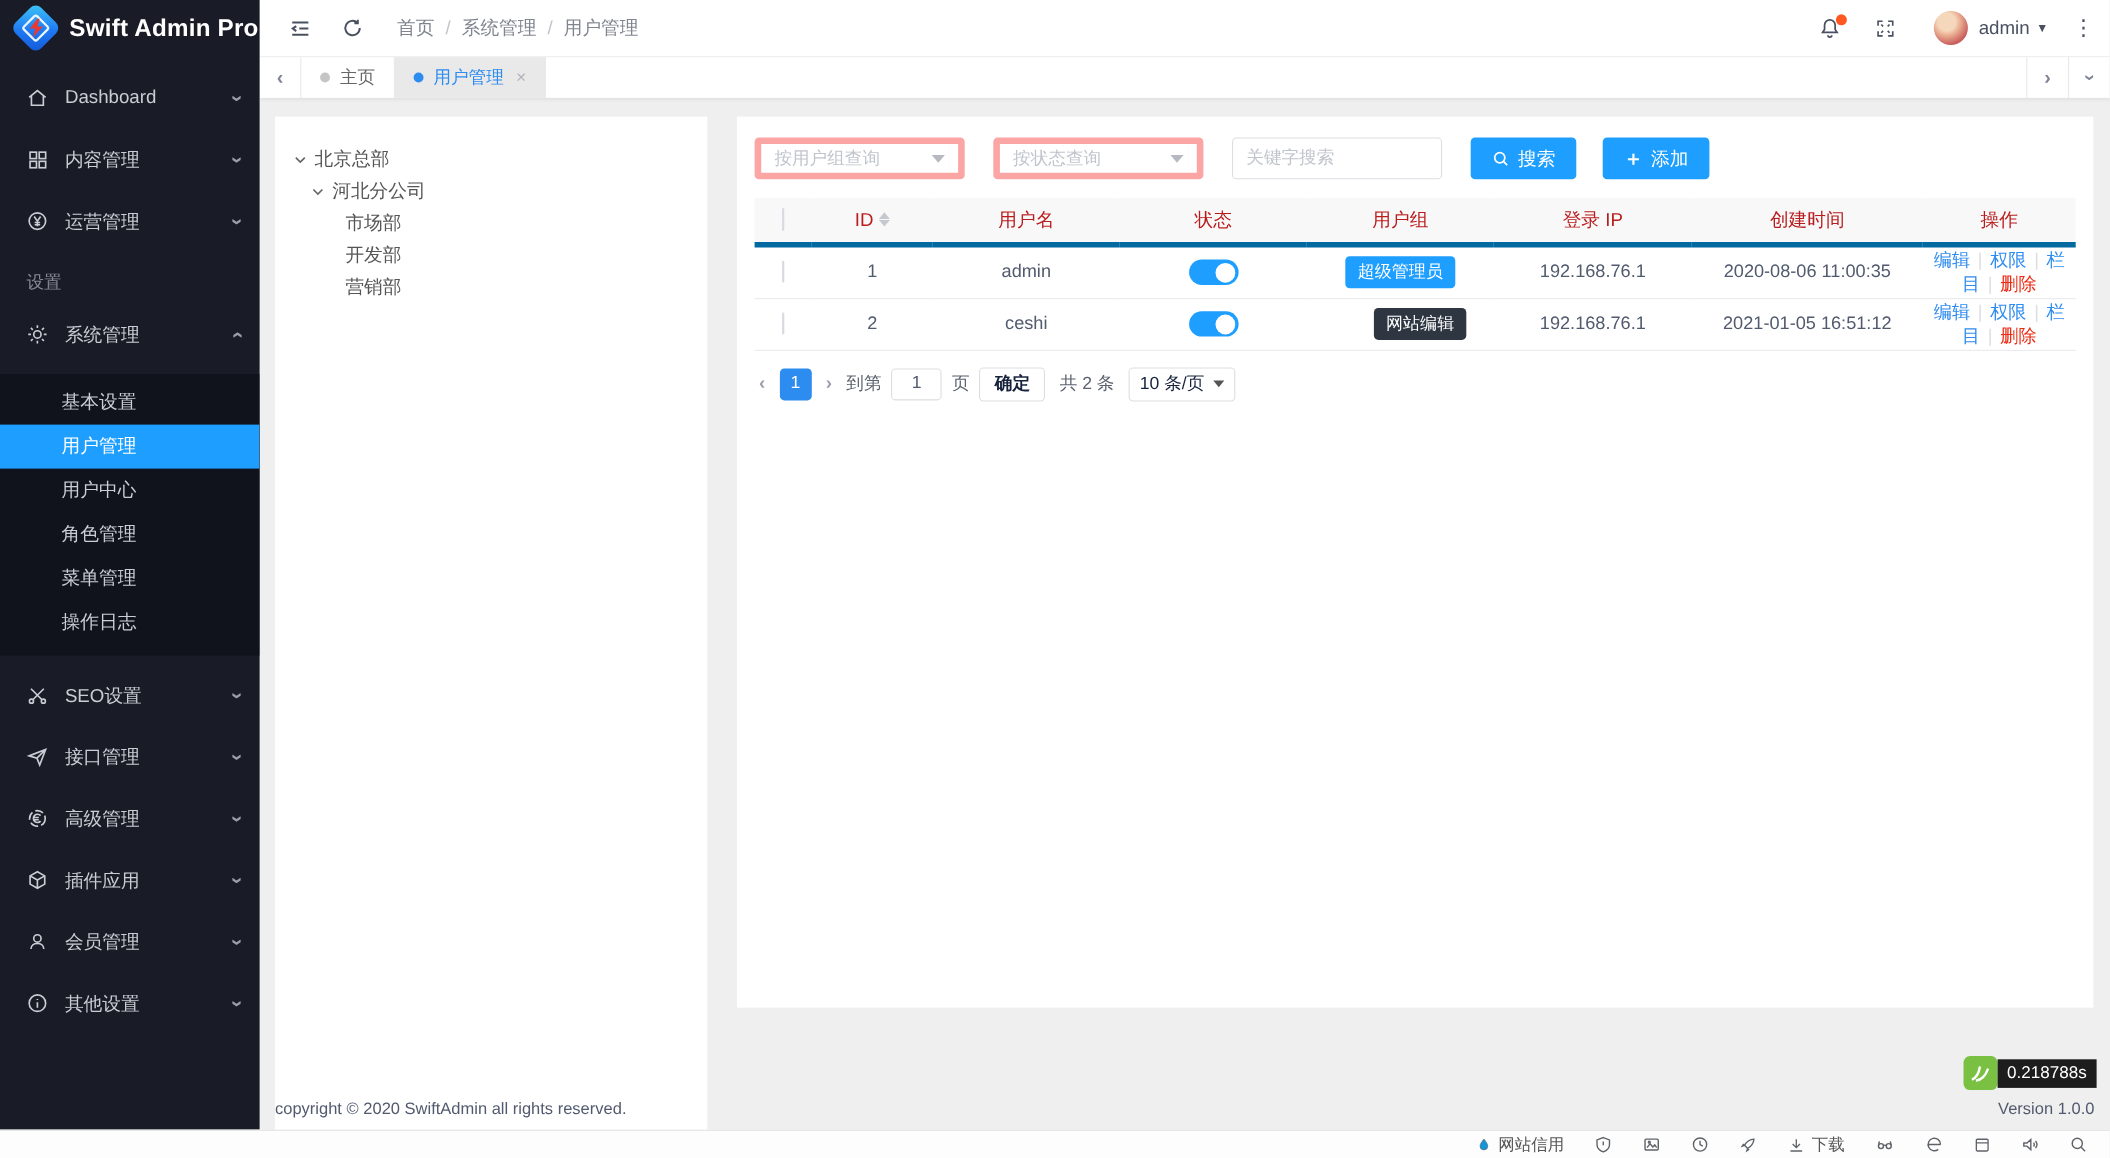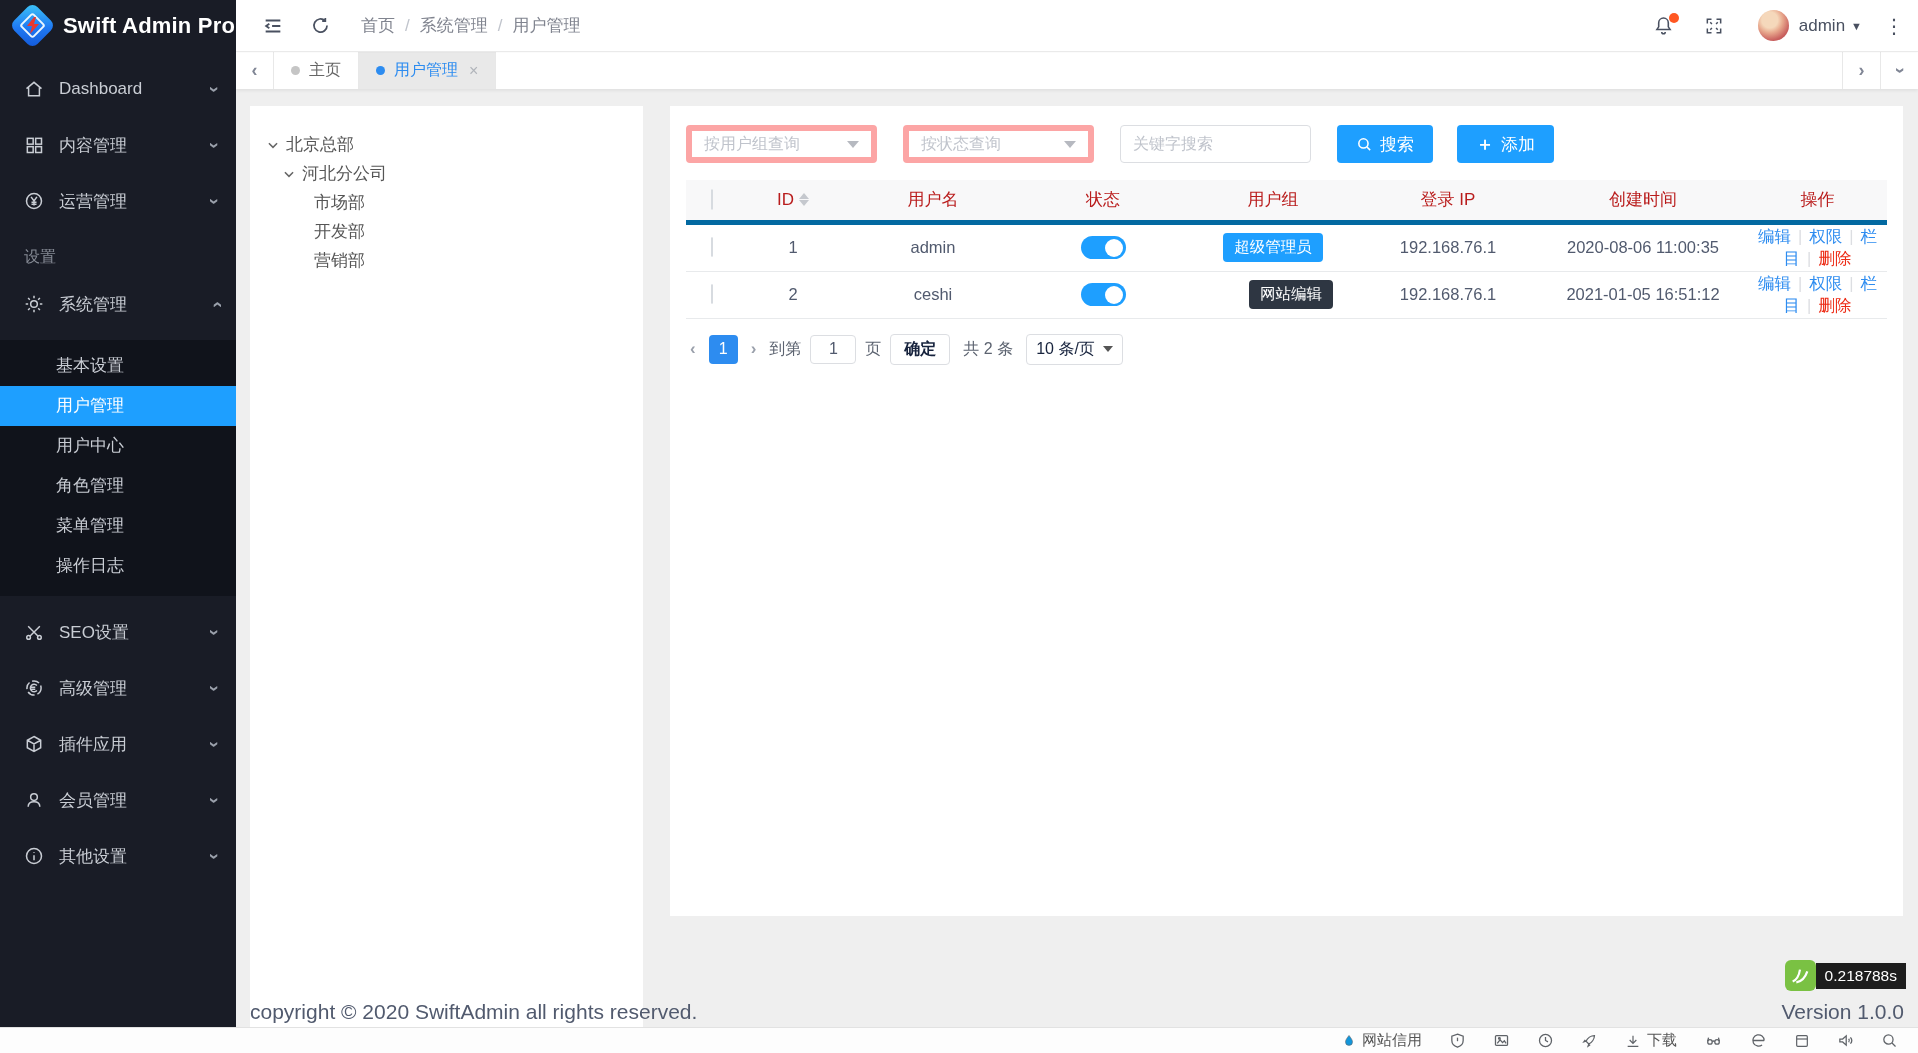--- a/index.html
+++ b/index.html
@@ -125,21 +125,21 @@
   .pg-total { margin:0 4px; }
   .pg-select { height:31px; border:1px solid #dcdee2; border-radius:4px; display:flex; align-items:center;
     padding:0 9px; gap:8px; cursor:pointer; color:#17233d; font-size:16px; }
   .pg-select .sel-caret { width:0; height:0; border-left:5px solid transparent; border-right:5px solid transparent; border-top:6px solid #555; }
 
   
   .perf { position:absolute; right:12px; top:960px; display:flex; align-items:center; z-index:3; }
   .perf-ic { width:31px; height:31px; border-radius:6px; background:#7ac143; display:flex; align-items:center; justify-content:center; }
   .perf-chip { background:#1d1d1d; color:#fff; font-size:15.5px; padding:4px 9px; height:26px; display:flex; align-items:center; }
   .footer { position:absolute; left:250px; right:14px; top:1000px; display:flex; justify-content:space-between;
-    font-size:21px; color:#515a6e; z-index:2; }
+    font-size:15px; color:#515a6e; z-index:2; }
 
   
   .toolbar { position:absolute; left:0; bottom:0; width:100%; height:26px; background:#fdfdfd;
     border-top:1px solid #e2e2e2; display:flex; align-items:center; justify-content:flex-end;
     gap:27px; padding-right:20px; z-index:10; color:#555; font-size:15px; }
   .tb-item { display:flex; align-items:center; gap:6px; cursor:pointer; }
   .tb-item svg { stroke:#5f6368; }
 </style>
 </head>
 <body>
@@ -212,20 +212,29 @@
 
     <div class="menu-item">
       <span class="mi-icon">
           <svg class="svgi" width="20" height="20" viewBox="0 0 24 24" fill="none" stroke-width="1.8">
             <path d="M5 5 L17 17 M19 5 L7 17"></path>
             <circle cx="5.5" cy="18.5" r="2.2"></circle>
             <circle cx="18.5" cy="18.5" r="2.2"></circle>
           </svg>
         </span>
       <span>SEO设置</span>
+      <span class="chev">›</span>
+    </div>
+    <div class="menu-item">
+      <span class="mi-icon">
+          <svg class="svgi" width="20" height="20" viewBox="0 0 24 24" fill="none" stroke-width="1.8">
+            <path d="M3 11 L21 4 L14.5 21 L11.5 13.5 Z M11.5 13.5 L21 4"></path>
+          </svg>
+        </span>
+      <span>接口管理</span>
       <span class="chev">›</span>
     </div>
     <div class="menu-item">
       <span class="mi-icon">
           <svg class="svgi" width="20" height="20" viewBox="0 0 24 24" fill="none" stroke-width="1.8">
             <circle cx="12" cy="12" r="8.5" stroke-dasharray="9 3.5"></circle>
             <path d="M15.5 9 a4.5 4.5 0 1 0 0 6 M8.5 11 h5 M8.5 13.5 h5"></path>
           </svg>
         </span>
       <span>高级管理</span>

